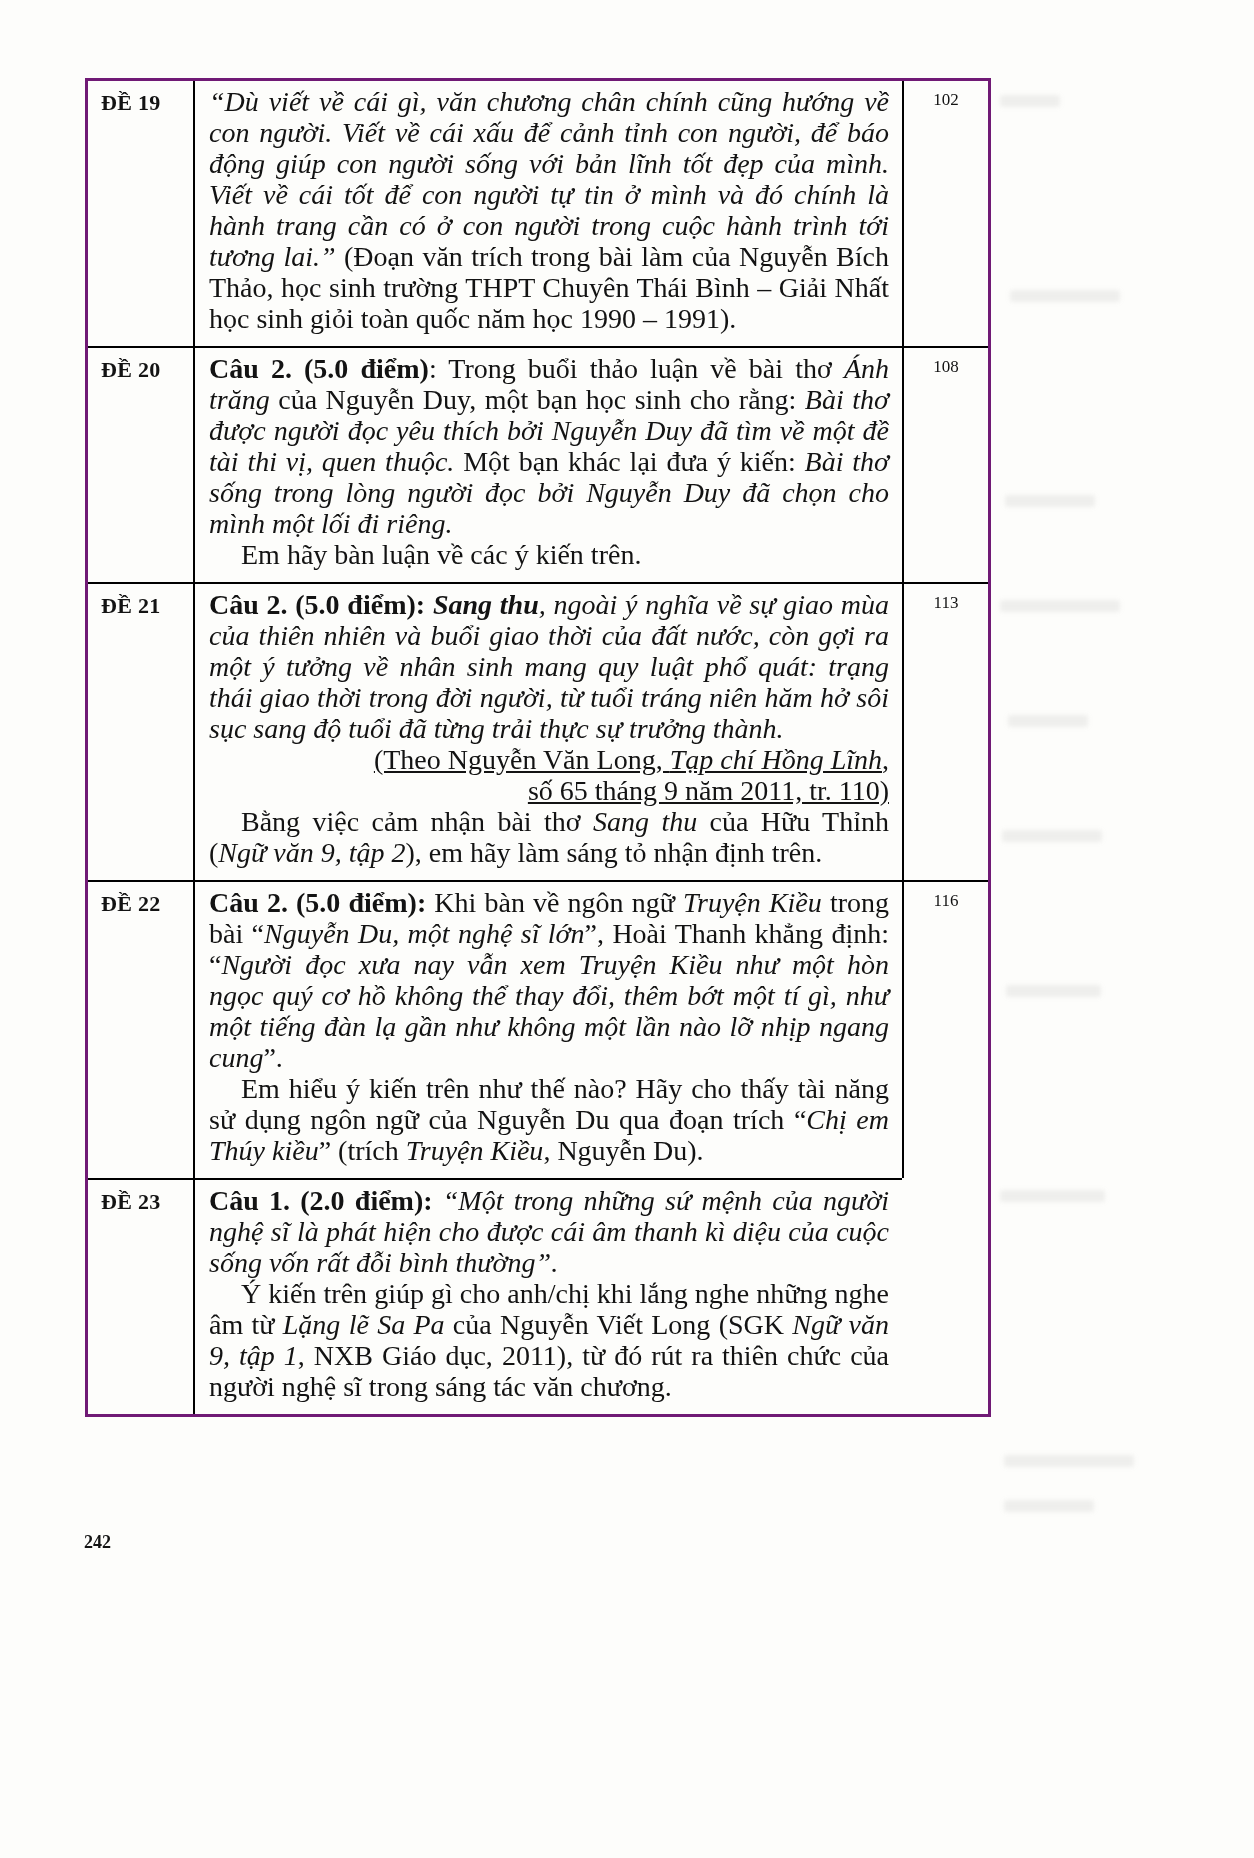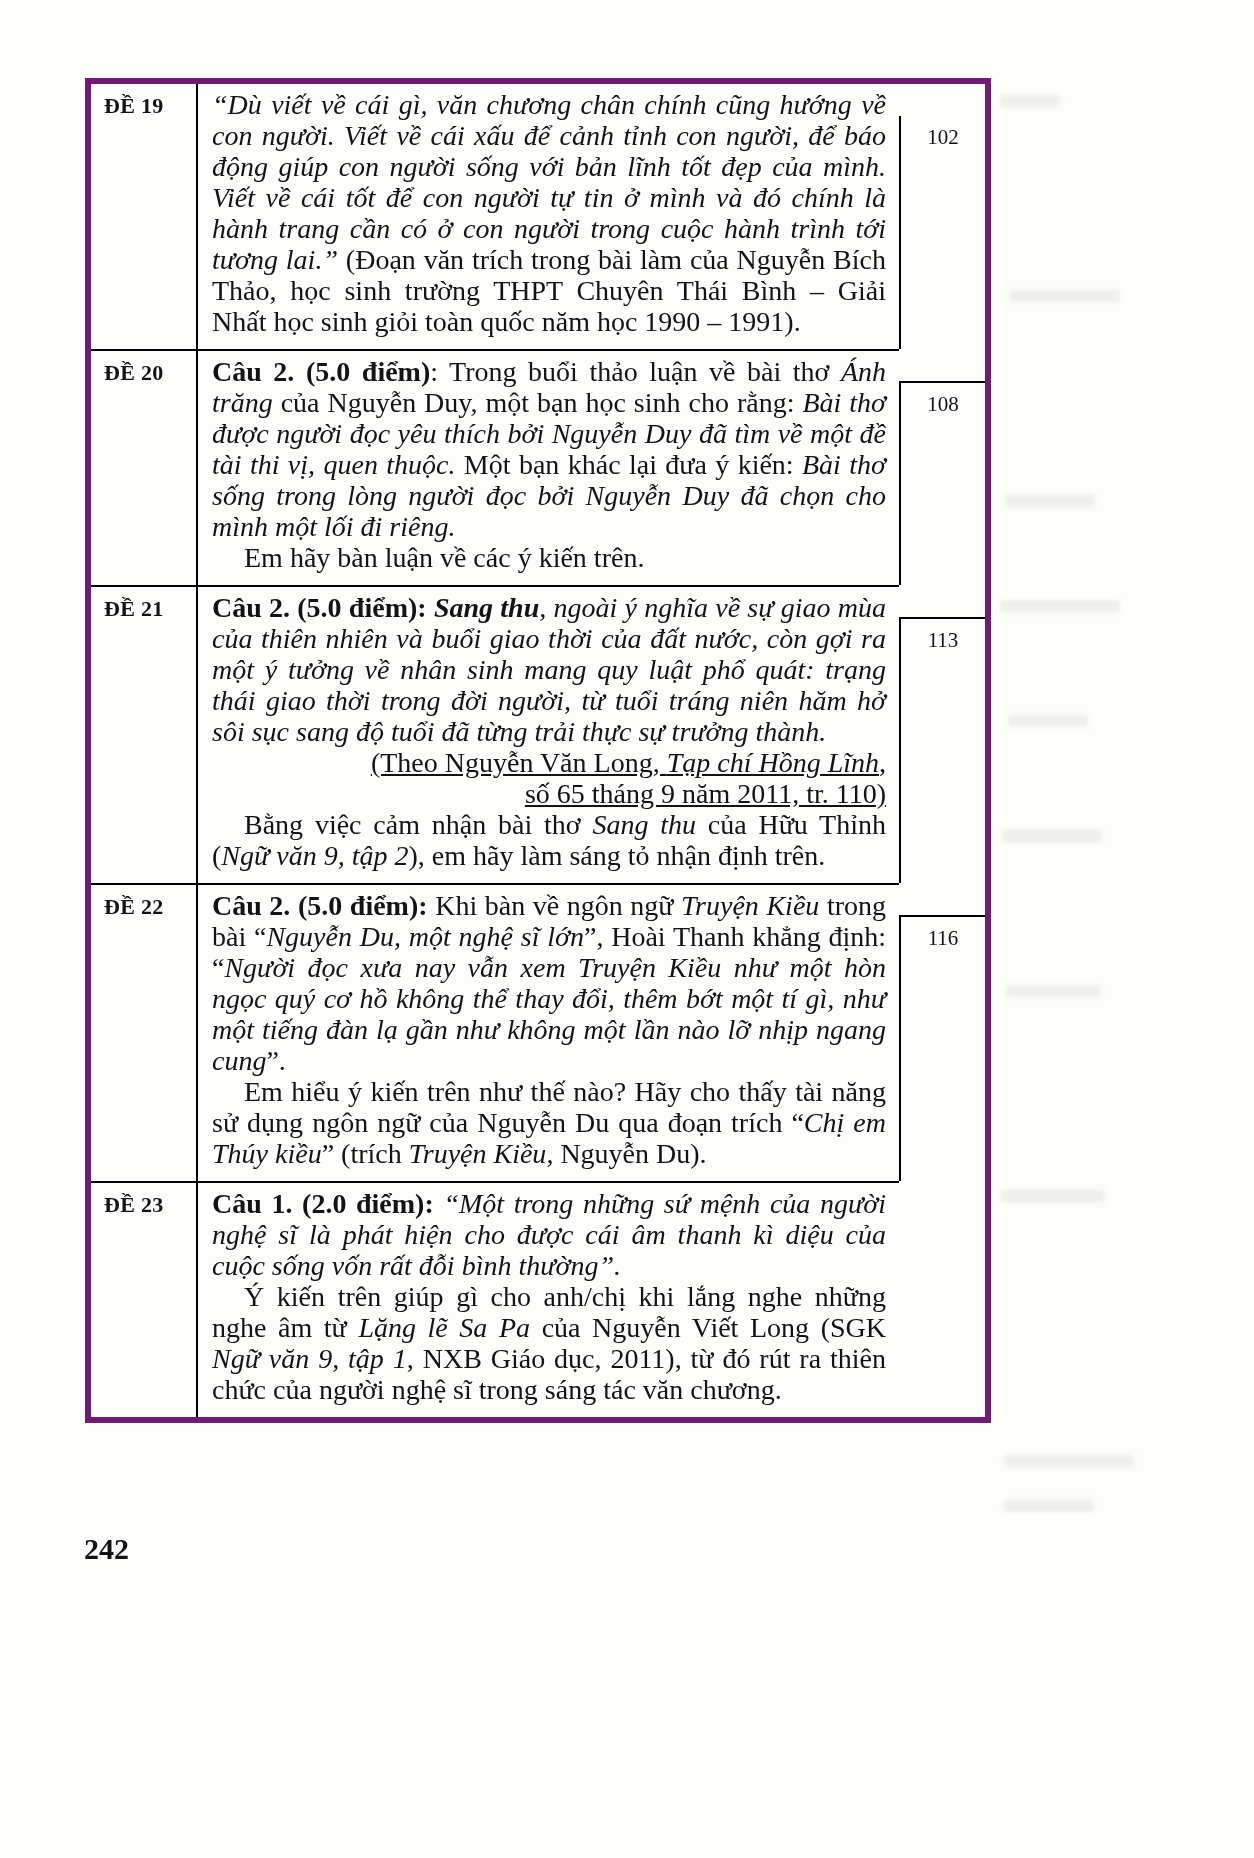--- a/index.html
+++ b/index.html
@@ -22,21 +22,21 @@
     filter:blur(2.5px);
     border-radius:3px;
     pointer-events:none;
   }
   .toc-table {
     position:absolute;
     left:85px; top:78px;
     width:906px;
     display:grid;
     grid-template-columns:105px 1fr 86px;
-    border:6px solid #701a75;
+    border:3px solid #701a75;
     background:transparent;
   }
   .toc-table > div { border-top:2px solid #000; }
   .toc-table > div:nth-child(-n+3) { border-top:none; }
   .toc-table > div:nth-child(3n+2),
   .toc-table > div:nth-child(3n) { border-left:2px solid #000; }
 
   .label-cell {
     font-weight:700;
     font-size:22px;
@@ -44,35 +44,34 @@
     letter-spacing:0.3px;
     white-space:nowrap;
   }
   .content-cell {
     font-size:28px;
     line-height:31px;
     text-align:justify;
     padding:5px 13px 12px 14px;
   }
   .page-cell {
-    font-size:21px;
+    font-size:17px;
     text-align:center;
     padding-top:9px;
-    margin-top:32px;
   }
   .para { }
   .para.indent { text-indent:32px; }
   .para.align-right { text-align:right;text-decoration:underline; }
   .b { font-weight:700; }
   .i { font-style:italic; }
   .footer-num {
     position:absolute;
     left:84px; top:1532px;
     font-weight:700;
-    font-size:30px;
+    font-size:18px;
   }
 </style>
 </head>
 <body>
 
 <div class="page">
 
   <div class="ghost" style="left:1000px; top:95px;  width:60px;  height:12px;"></div>
   <div class="ghost" style="left:1010px; top:290px; width:110px; height:12px;"></div>
   <div class="ghost" style="left:1005px; top:495px; width:90px;  height:12px;"></div>

